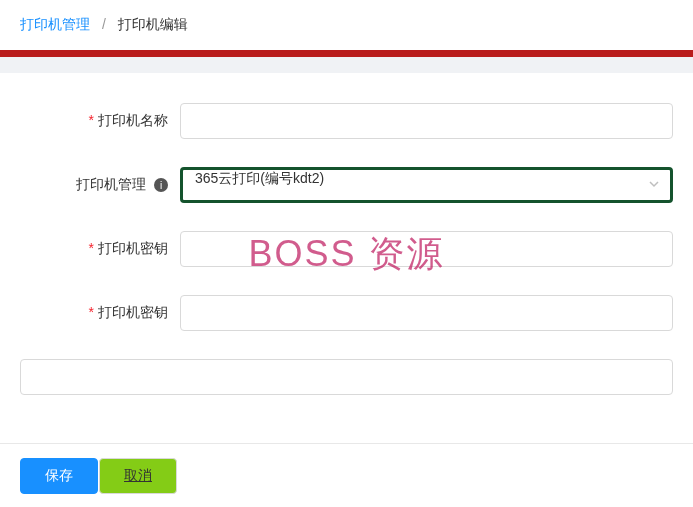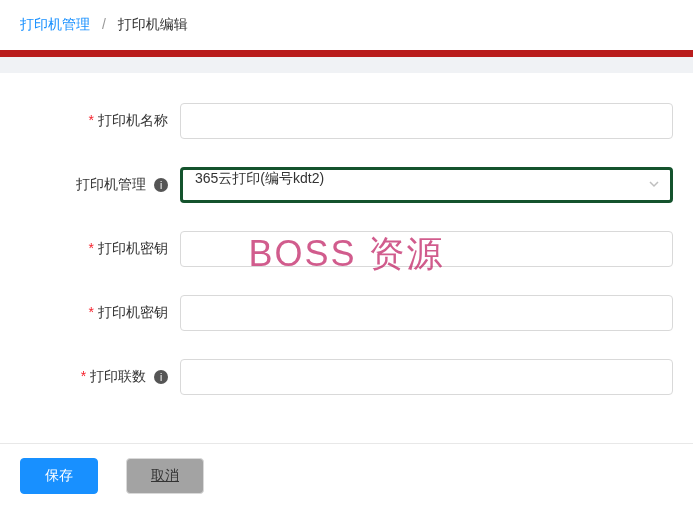--- a/index.html
+++ b/index.html
@@ -102,38 +102,38 @@
       right: 10px;
       top: 50%;
       transform: translateY(-50%);
       color: #bfbfbf;
     }
     .footer {
       background: #fff;
       padding: 14px 20px;
       border-top: 1px solid #e8e8e8;
       display: flex;
-      gap: 28px;
+      gap: 1px;
     }
     .btn {
       height: 36px;
       padding: 0 24px;
       border-radius: 4px;
       font-size: 14px;
       cursor: pointer;
       border: 1px solid transparent;
       outline: none;
     }
     .btn-primary {
       background: #1890ff;
       color: #fff;
       border-color: #1890ff;
     }
     .btn-default {
-      background: #a3a3a3;
+      background: #84cc16;
       color: #333;
       border-color: #d9d9d9;
       text-decoration: underline;
     }
     .watermark {
       position: absolute;
       top: 230px;
       left: 50%;
       transform: translateX(-50%);
       font-size: 36px;
@@ -195,24 +195,20 @@
   <div class="form-row">
     <div class="form-label">
       <span class="required">*</span><span>打印机密钥</span>
     </div>
     <div class="form-control">
       <input class="input" type="text" value="" style="">
     </div>
   </div>
 
   <div class="form-row">
-    <div class="form-label">
-      <span class="required">*</span><span>打印联数</span>
-      <span class="info-icon">i</span>
-    </div>
     <div class="form-control">
       <input class="input" type="text" value="" style="">
     </div>
   </div>
 
 </div>
 
 <div class="footer">
   <button class="btn btn-primary">保存</button>
   <button class="btn btn-default">取消</button>

